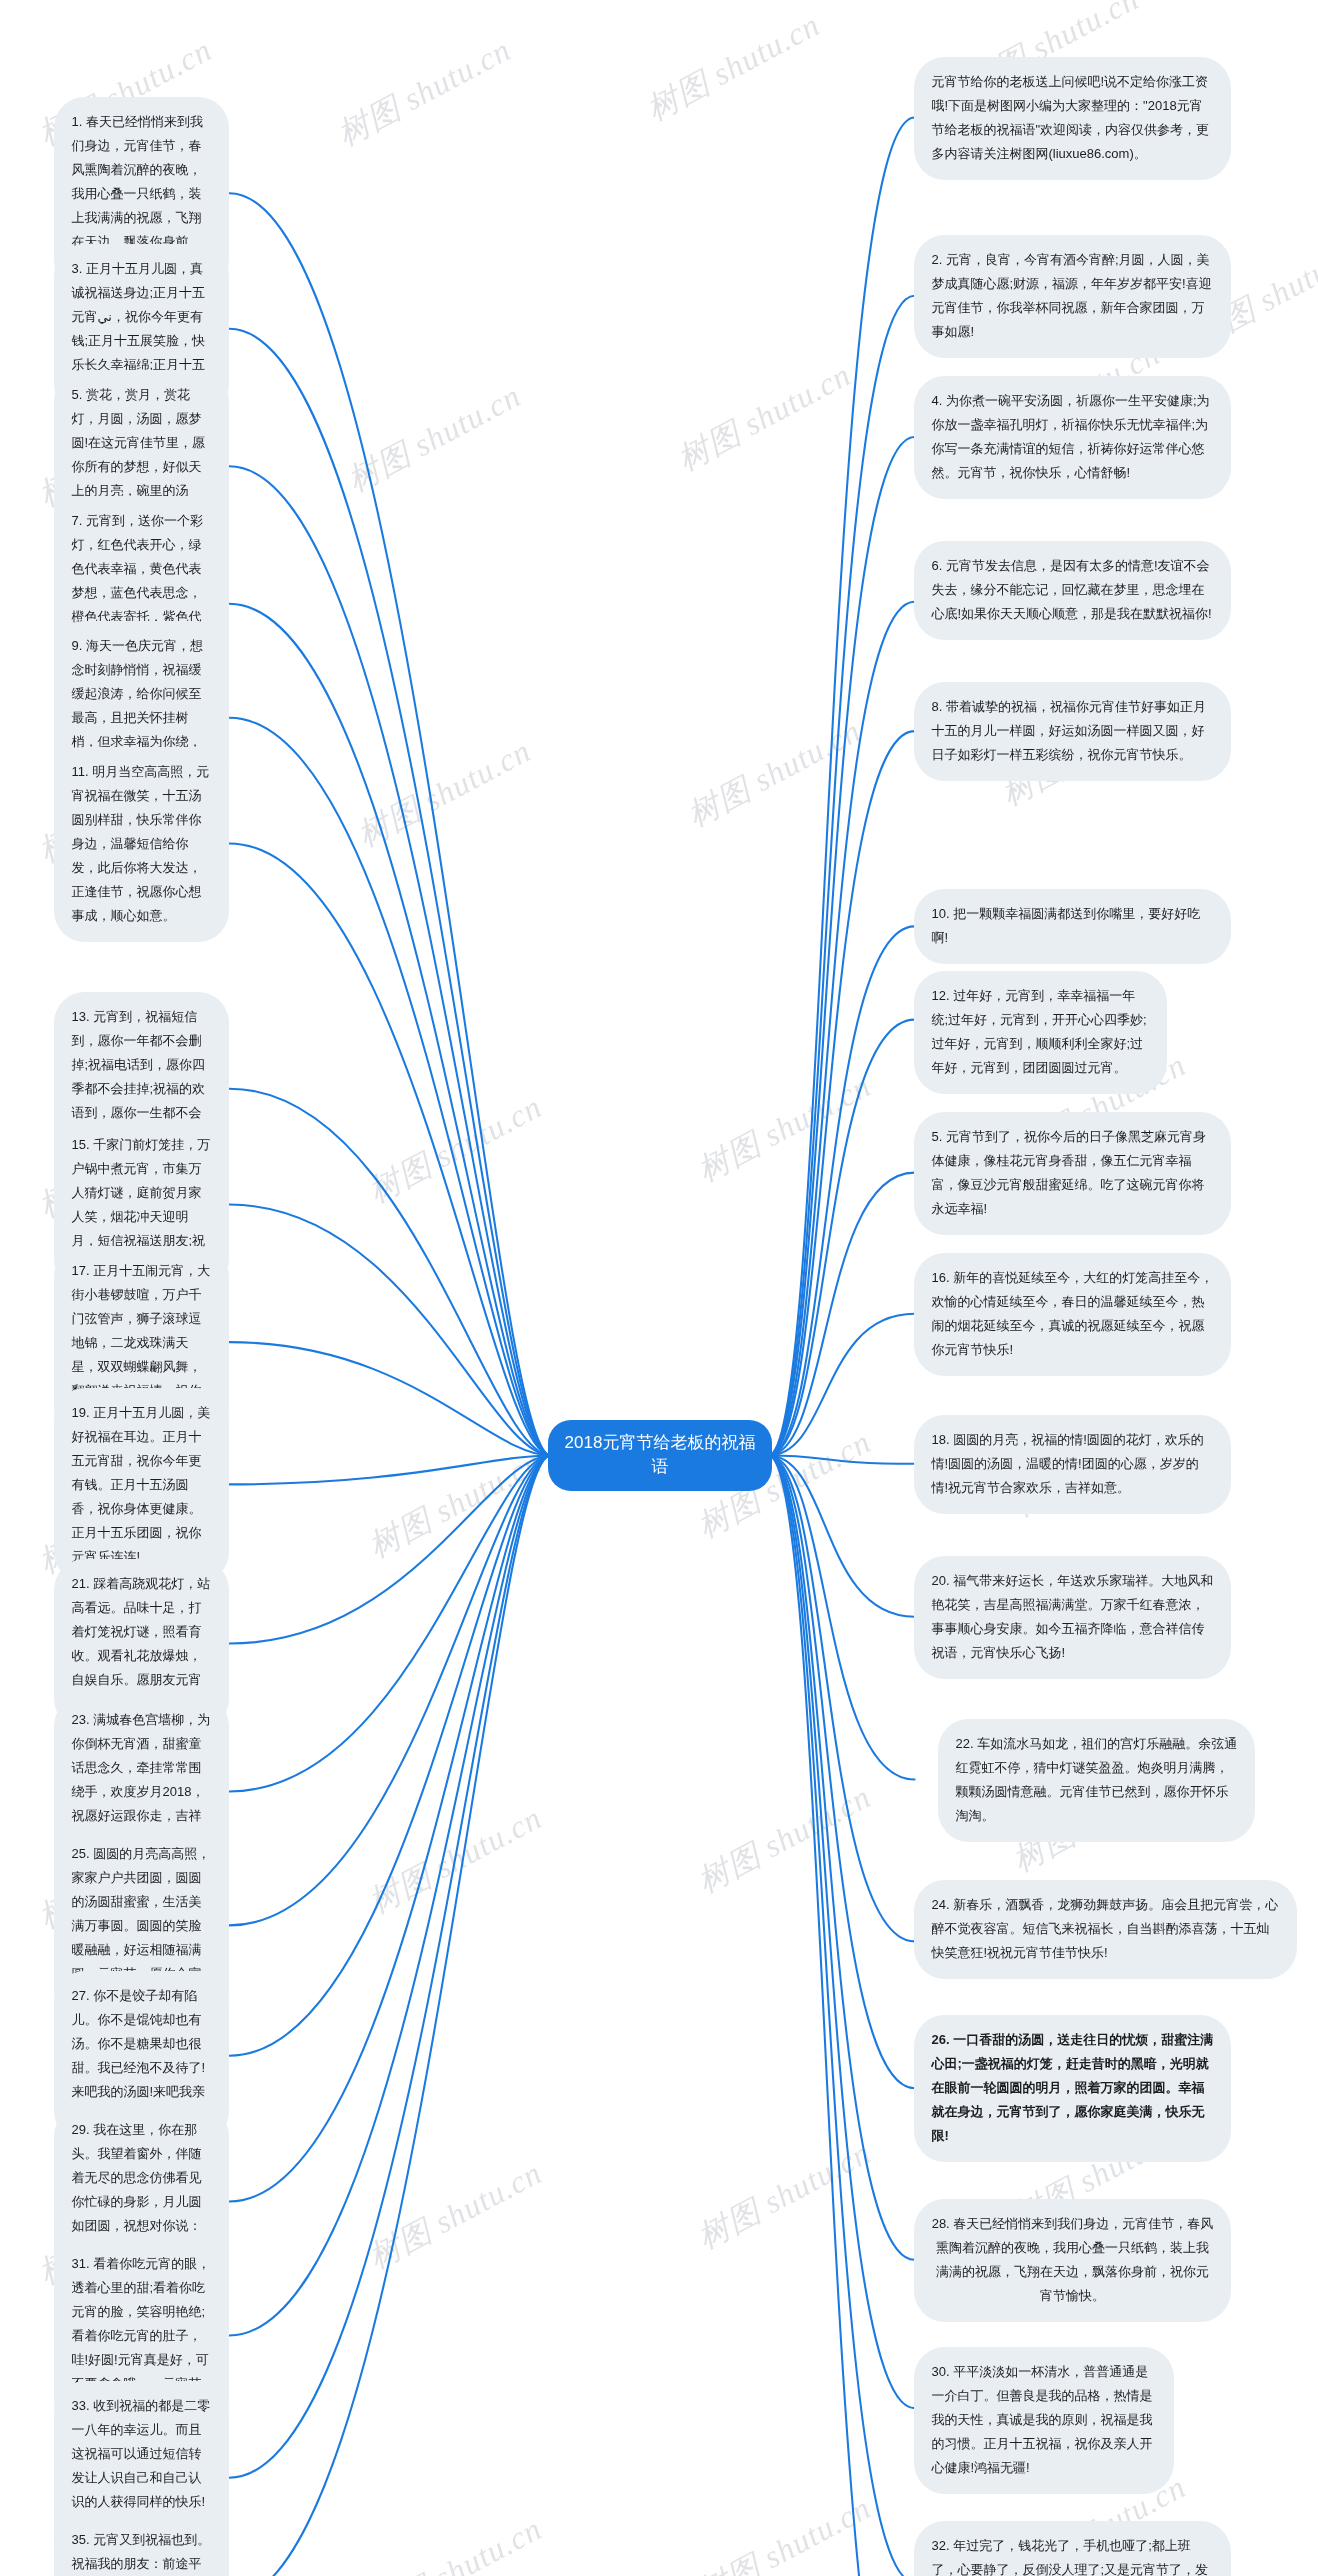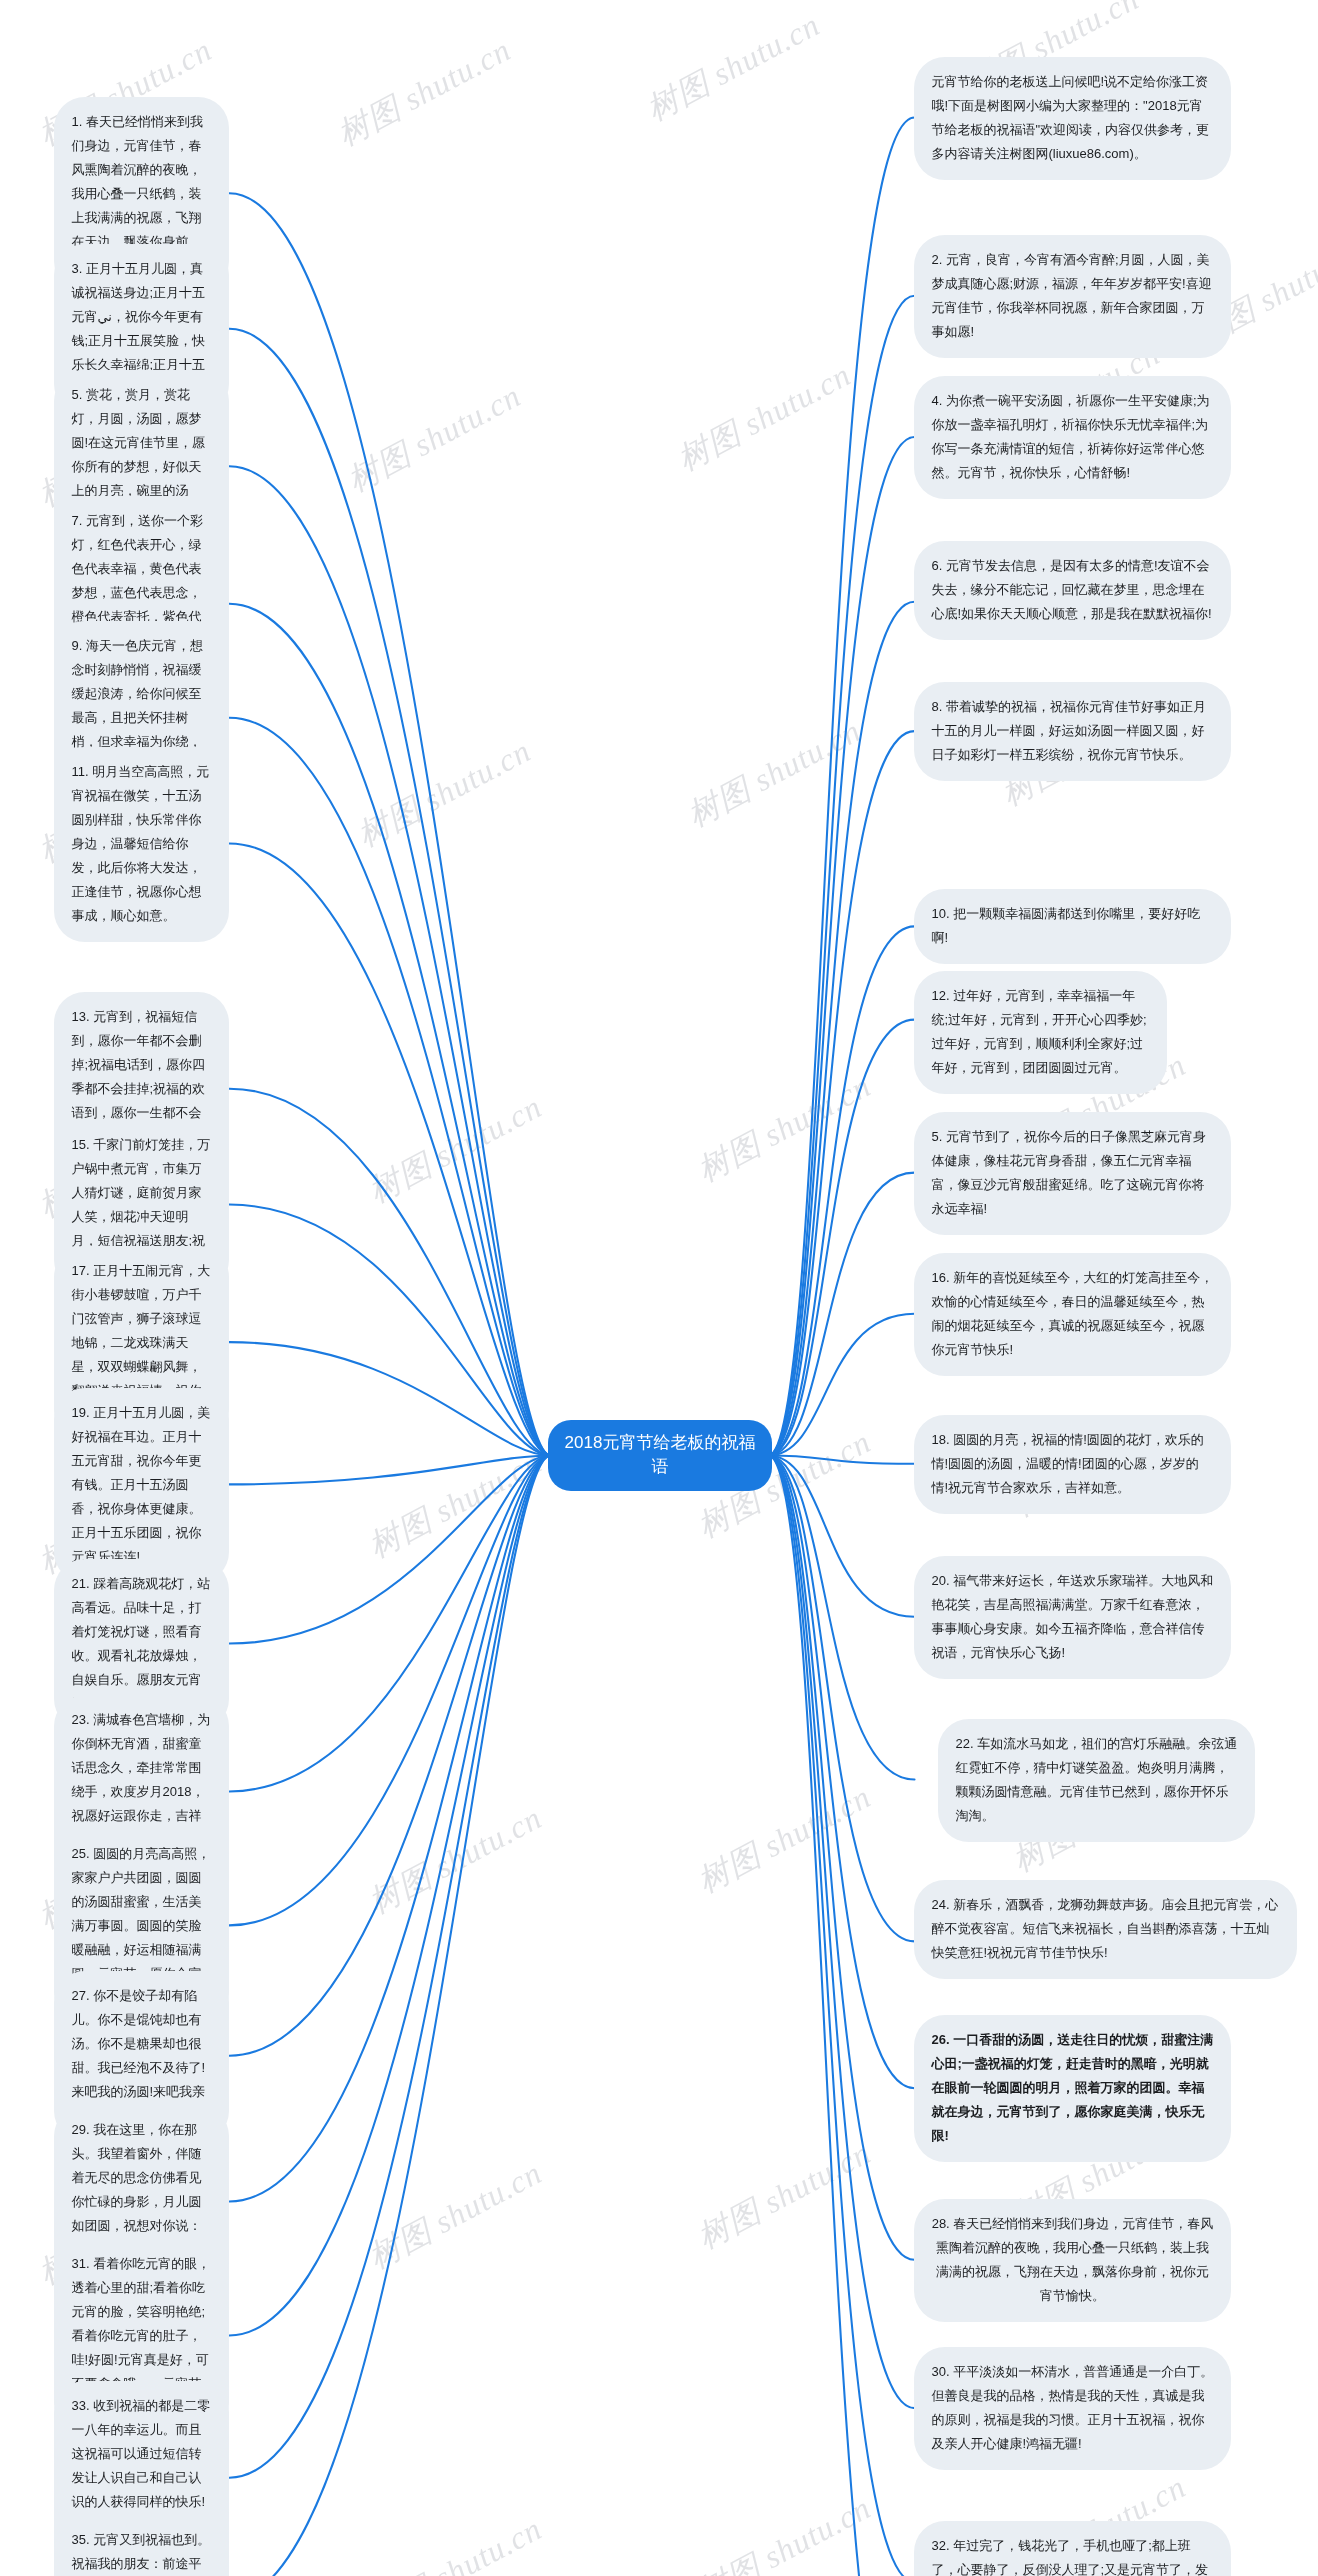--- a/index.html
+++ b/index.html
@@ -215,21 +215,21 @@
       </div>
       <div class="node right" style="left: 914px; top: 1880px; width: 383px;">
         <span class="txt">24. 新春乐，酒飘香，龙狮劲舞鼓声扬。庙会且把元宵尝，心醉不觉夜容富。短信飞来祝福长，自当斟酌添喜荡，十五灿快笑意狂!祝祝元宵节佳节快乐!</span>
       </div>
       <div class="node right" style="left: 914px; top: 2015px; width: 317px; font-weight: bold;">
         <span class="txt">26. 一口香甜的汤圆，送走往日的忧烦，甜蜜注满心田;一盏祝福的灯笼，赶走昔时的黑暗，光明就在眼前一轮圆圆的明月，照着万家的团圆。幸福就在身边，元宵节到了，愿你家庭美满，快乐无限!</span>
       </div>
       <div class="node right" style="left: 914px; top: 2199px; width: 317px; text-align: center;">
         <span class="txt">28. 春天已经悄悄来到我们身边，元宵佳节，春风熏陶着沉醉的夜晚，我用心叠一只纸鹤，装上我满满的祝愿，飞翔在天边，飘落你身前，祝你元宵节愉快。</span>
       </div>
-      <div class="node right" style="left: 914px; top: 2347px; width: 317px;">
+      <div class="node right" style="left: 914px; top: 2347px; width: 260px;">
         <span class="txt">30. 平平淡淡如一杯清水，普普通通是一介白丁。但善良是我的品格，热情是我的天性，真诚是我的原则，祝福是我的习惯。正月十五祝福，祝你及亲人开心健康!鸿福无疆!</span>
       </div>
       <div class="node right" style="left: 914px; top: 2521px; width: 317px;">
         <span class="txt">32. 年过完了，钱花光了，手机也哑了;都上班了，心要静了，反倒没人理了;又是元宵节了，发条短信，就算提前一下，记得我还想着你，元宵节快乐。</span>
       </div>
     </div>
 
   <div id="center-node">
     <span>2018元宵节给老板的祝福语</span>
   </div>

